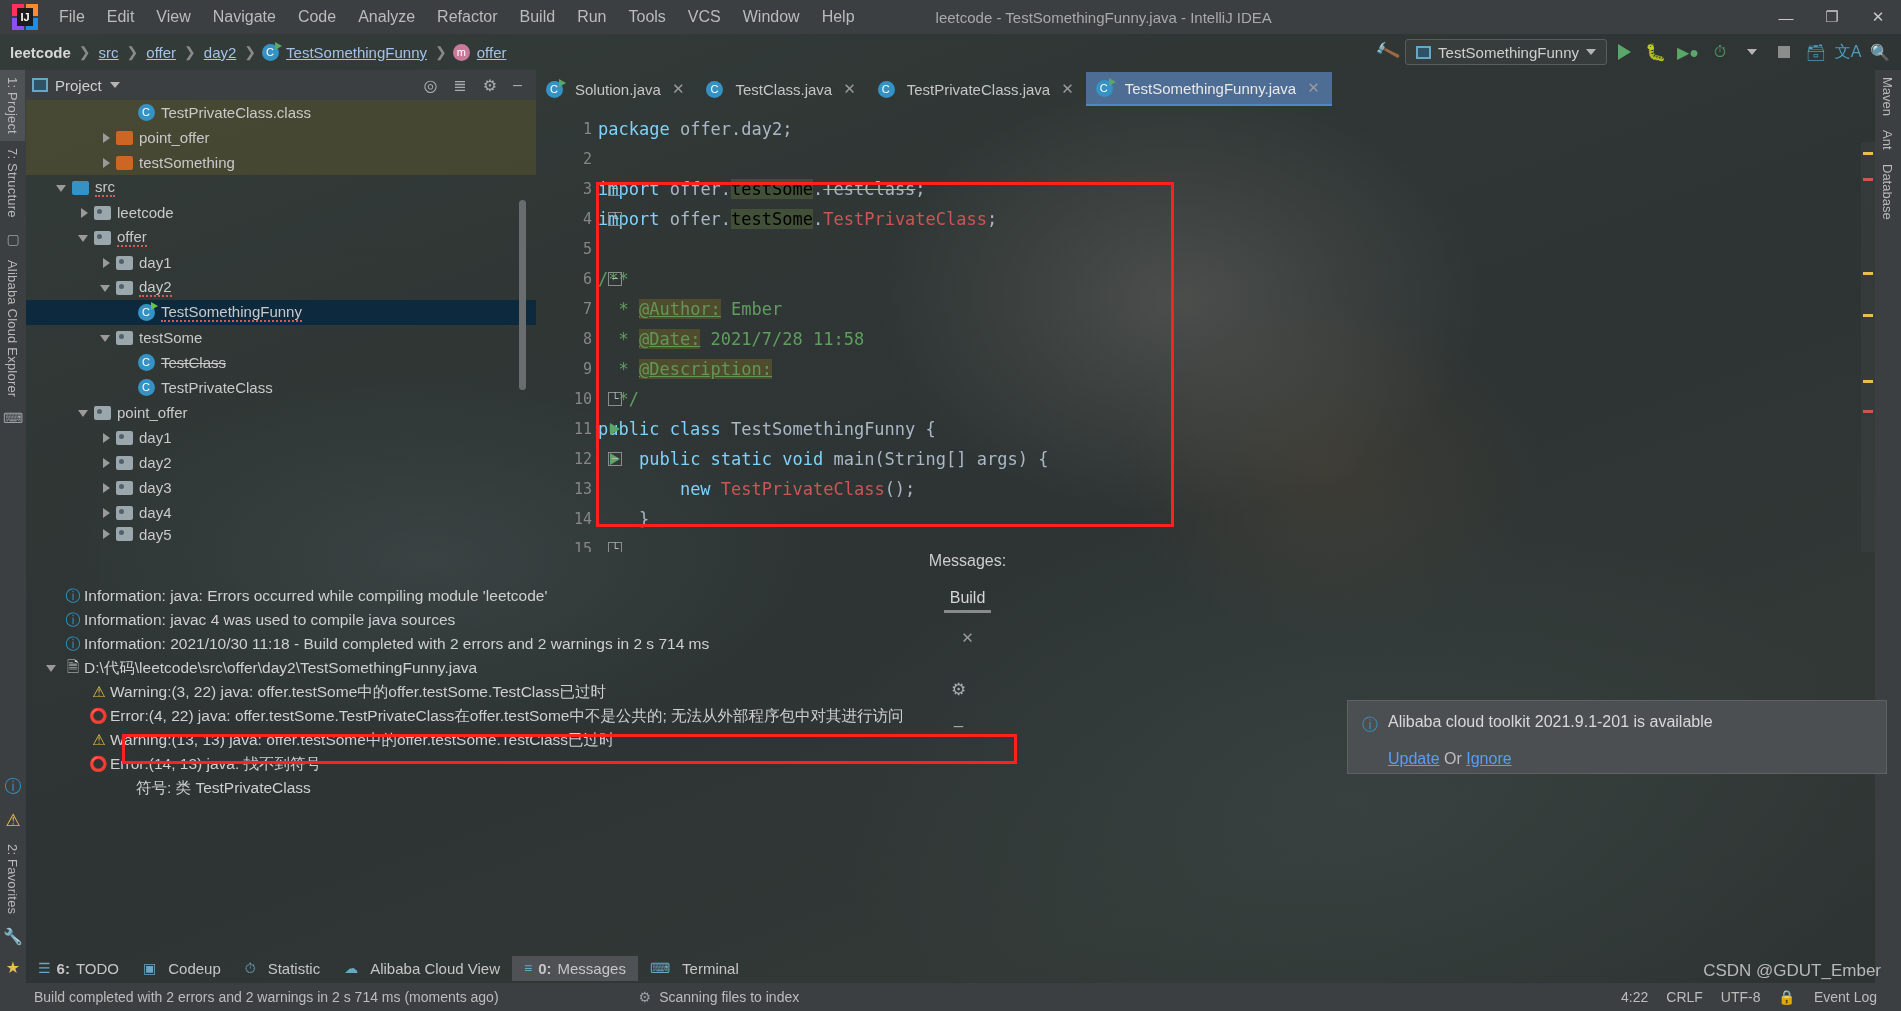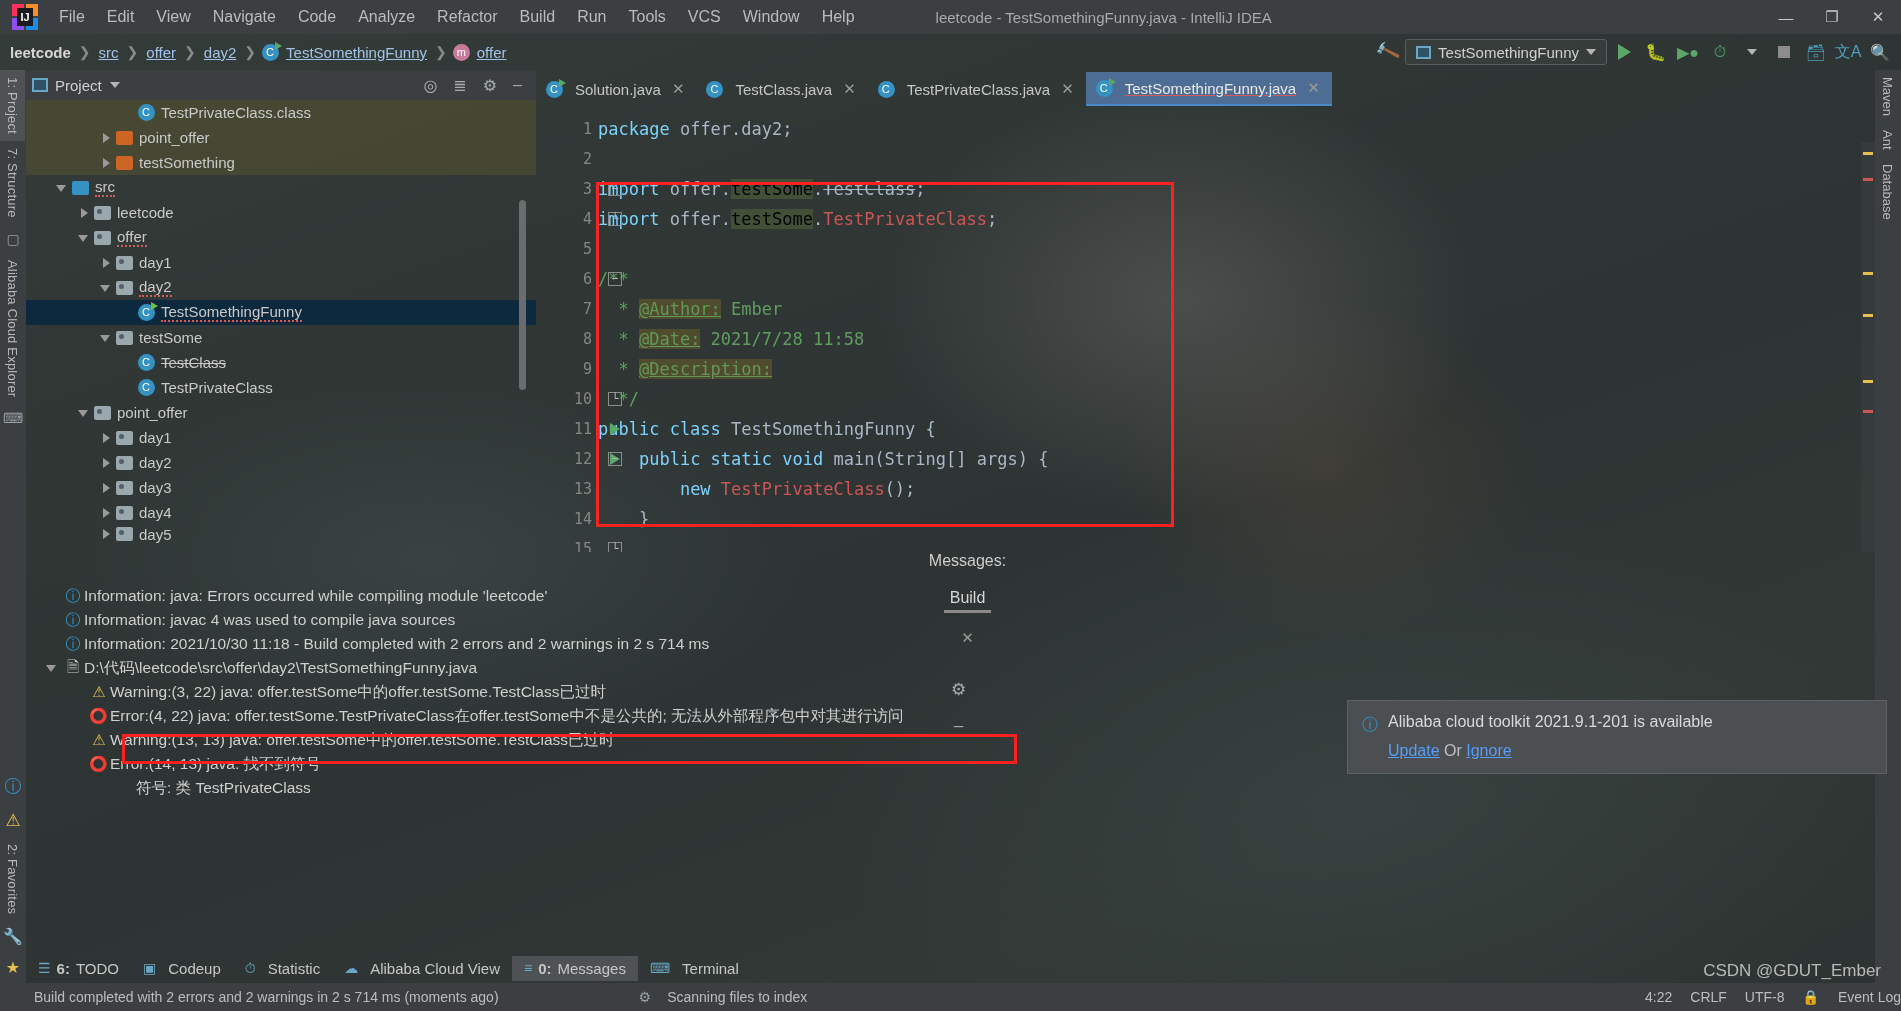--- a/index.html
+++ b/index.html
@@ -111,21 +111,21 @@
   .strike{ text-decoration:line-through;}
   .squig{ border-bottom:2px dotted #d35b5b; }
   .tscroll{ position:absolute; right:10px; top:130px; width:7px; height:190px; background:#6a6d6f; border-radius:4px;}
 
   
   .editor{ position:absolute; left:536px; top:70px; right:26px; height:482px; z-index:20; overflow:hidden;}
   .tabs{ height:36px; display:flex; align-items:flex-end; }
   .tab{ height:34px; display:flex;align-items:center; gap:7px; padding:0 12px 0 10px; font-size:15px; color:#c6c6c6;}
   .tab.active{ background:#4e6d94; border-bottom:2px solid #4a88c7;}
   .tab .tx{ color:#9b9b9b; font-size:15px; margin-left:4px;}
-  .tab.active .nm{ color:#e8e8e8; text-decoration:underline; text-decoration-color:#d35b5b;}
+  .tab.active .nm{ color:#e8e8e8; text-decoration-color:#d35b5b;}
   .code{ position:relative; height:446px; display:flex; font-family:"DejaVu Sans Mono", monospace;}
   .gutter{ width:62px; padding-top:8px; text-align:right; color:#868686; font-size:15px; flex:none;}
   .gutter div{ height:30px; line-height:30px; padding-right:6px; position:relative;}
   .fmark{ position:absolute; right:-24px; top:8px; width:14px;height:14px; border:1px solid #8c8c8c; color:#bbb;
      font-size:11px; line-height:12px; text-align:center;}
   .runm{ position:absolute; right:-22px; top:9px; width:0;height:0;
      border-left:10px solid #59a869;border-top:6px solid transparent;border-bottom:6px solid transparent;}
   .lines{ flex:1; padding-top:8px; font-size:17px; }
   .ln{ height:30px; line-height:30px; white-space:pre; }
   .kw{ color:#7dd3fc;} .cmt{color:#5f9e5f;}
@@ -157,33 +157,33 @@
   .msgbox{ position:absolute; left:96px; top:150px; width:895px; height:30px; border:3px solid #ff2020;
      pointer-events:none; z-index:31;}
   .arrowsbtn{ position:absolute; left:-26px; top:44px; color:#59a869; font-size:16px;}
 
   
   .balloon{ position:absolute; right:14px; top:700px; width:540px; height:74px; background:#4c4f51;
     border:1px solid #5e6264; z-index:45; padding:12px 14px; }
   .balloon .row1{ display:flex; align-items:flex-start; gap:10px;}
   .balloon .bi{ color:#3592c4; font-size:16px; margin-top:2px;}
   .balloon .bt{ color:#d8d8d8; font-size:16px;}
-  .balloon .row2{ margin-left:26px; margin-top:6px; font-size:16px;}
+  .balloon .row2{ margin-left:26px; margin-top:14px; font-size:16px;}
   .balloon a{ color:#589df6; text-decoration:underline; cursor:pointer;}
   .balloon .or{ color:#bfbfbf; }
 
   
   .statusbar{ position:absolute; left:0; bottom:0; width:1901px; height:28px; background:#3c3f41;
      display:flex; align-items:center; z-index:50; font-size:14px; color:#bcbcbc;}
   .toolwins{ position:absolute; left:26px; bottom:28px; right:0; height:30px; display:flex; align-items:center;
      gap:0px; z-index:46; }
   .twb{ display:flex; align-items:center; gap:6px; padding:4px 12px; color:#c6c6c6; font-size:15px;}
   .twb.on{ background:#4e5254;}
   .twb .n{ font-weight:bold;}
-  .sright{ position:absolute; right:0; display:flex; gap:18px; align-items:center;}
+  .sright{ position:absolute; right:24px; display:flex; gap:18px; align-items:center;}
   .watermark{ position:absolute; right:20px; bottom:30px; color:#cfcfcf; font-size:17px; opacity:.85; z-index:47;}
 
   .rightstrip{ position:absolute; right:0; top:70px; width:26px; bottom:28px; background:#3c3f41; z-index:30;}
   .rightstrip .vt{ writing-mode:vertical-rl; color:#b9b9b9; font-size:13px; padding:7px 5px;}
 </style>
 </head>
 <body>
 
 <div id="app">
 
@@ -575,21 +575,21 @@
         <span class="n"></span>
         <span>Terminal</span>
       </div>
     </div>
 
   <div class="watermark">CSDN @GDUT_Ember</div>
 
   <div class="statusbar">
     <span style="margin-left:34px">Build completed with 2 errors and 2 warnings in 2 s 714 ms (moments ago)</span>
     <span style="margin-left:140px;color:#9aa0a6">⚙</span>
-    <span style="margin-left:16px">Scanning files to index</span>
+    <span style="margin-left:8px">Scanning files to index</span>
     <span class="sright">
       <span>4:22</span>
       <span>CRLF</span>
       <span>UTF-8</span>
       <span>🔒</span>
       <span>Event Log</span>
     </span>
   </div>
 
 </div>

